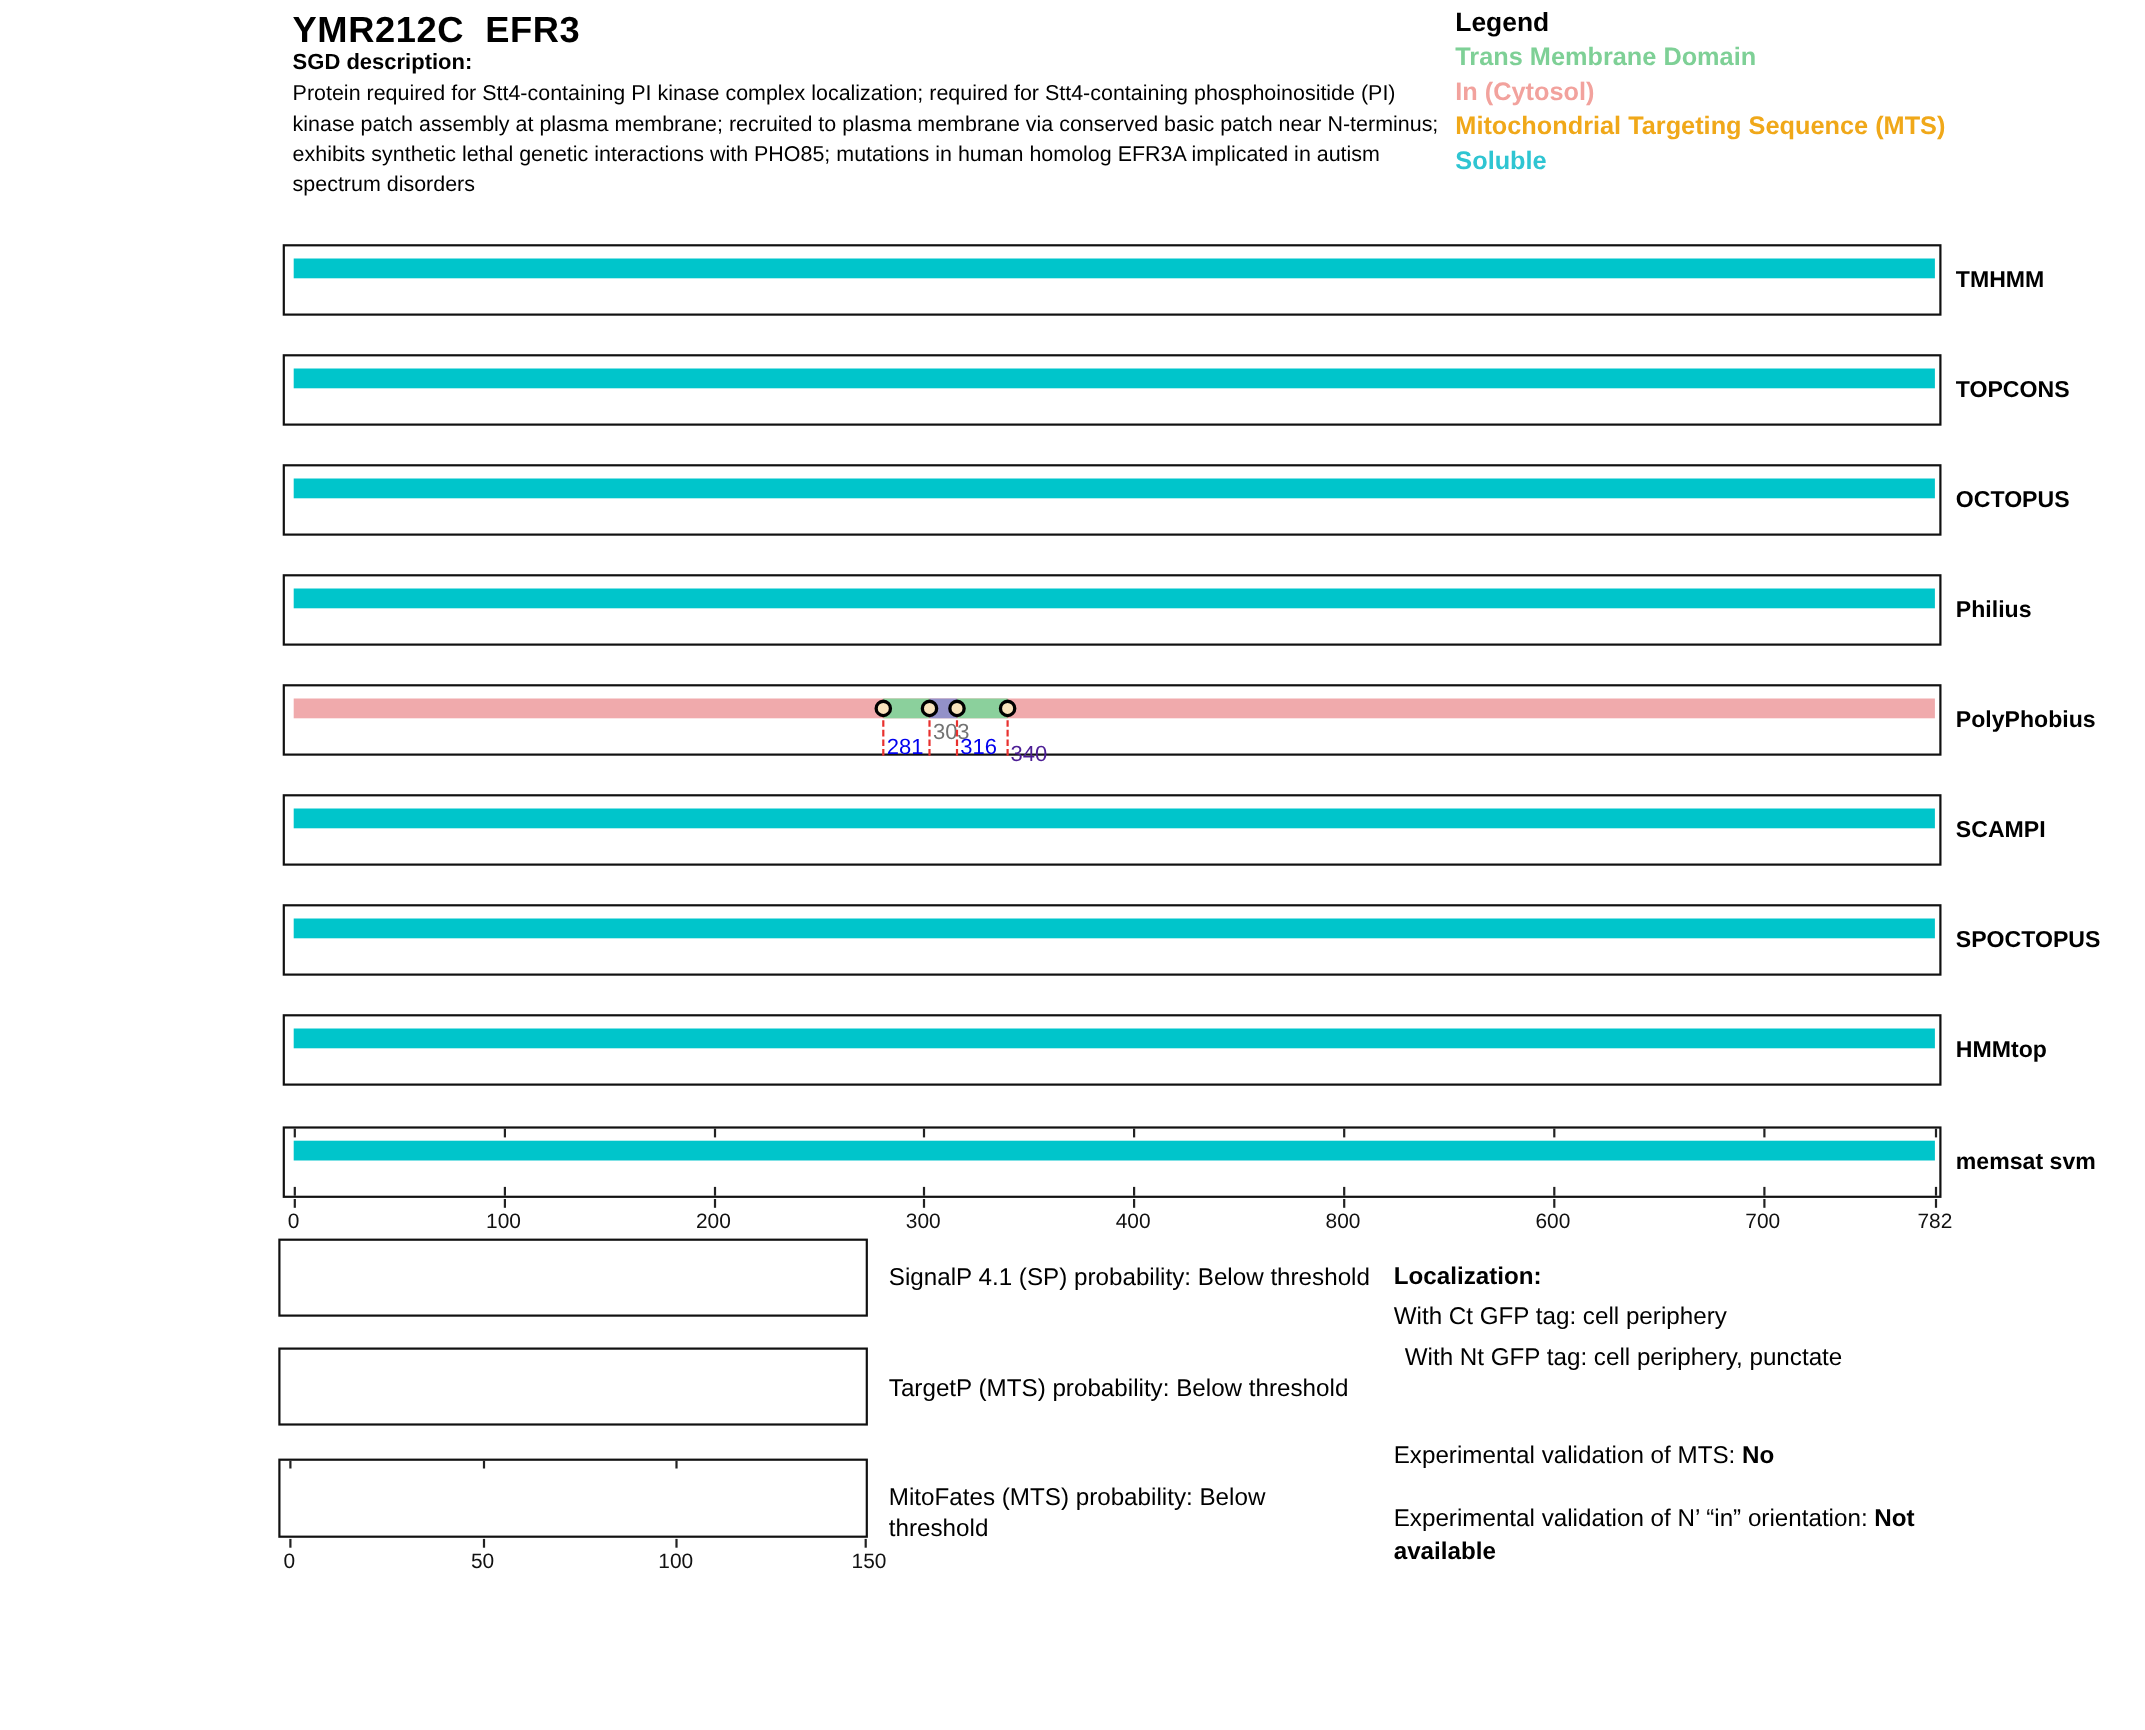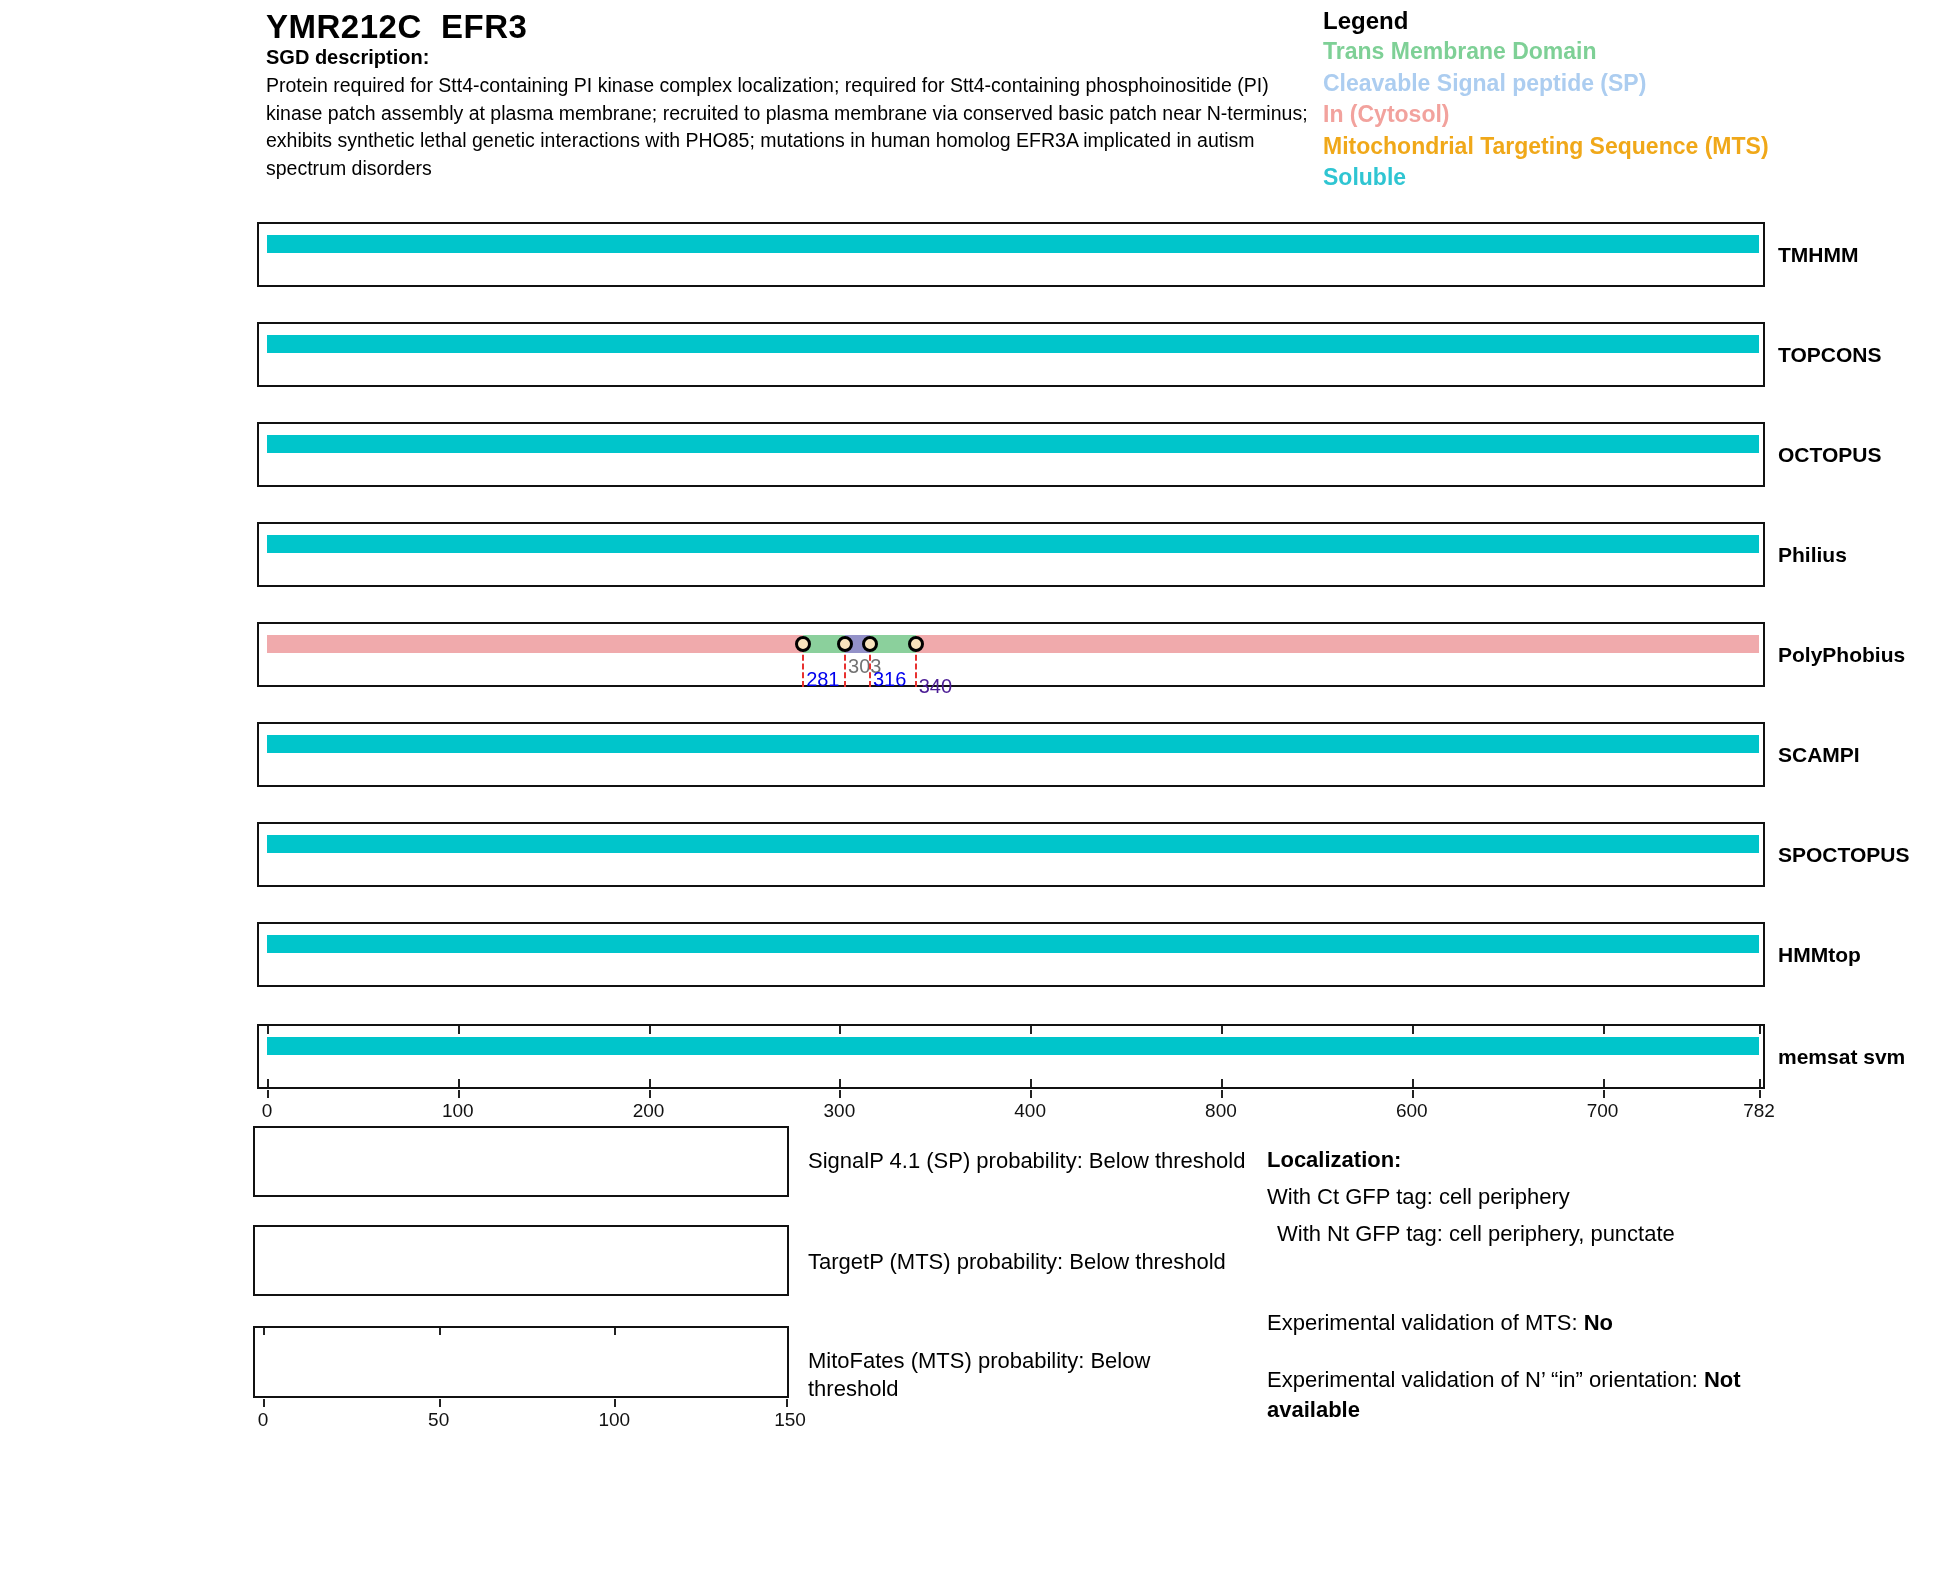--- a/index.html
+++ b/index.html
@@ -33,21 +33,20 @@
 
 <div id="stage">
   <div class="abs" id="page-title">YMR212C  EFR3</div>
   <div class="abs" id="sgd-heading">SGD description:</div>
   <div class="abs" id="sgd-text">Protein required for Stt4-containing PI kinase complex localization; required for Stt4-containing phosphoinositide (PI) kinase patch assembly at plasma membrane; recruited to plasma membrane via conserved basic patch near N-terminus; exhibits synthetic lethal genetic interactions with PHO85; mutations in human homolog EFR3A implicated in autism spectrum disorders</div>
 
   <div class="abs" id="legend">
     <div id="legend-heading">Legend</div>
 
       <div class="legend-item" style="color: rgb(126, 208, 150);">Trans Membrane Domain</div>
-      <div class="legend-item" style="color: rgb(172, 205, 240);">Cleavable Signal peptide (SP)</div>
       <div class="legend-item" style="color: rgb(242, 162, 157);">In (Cytosol)</div>
       <div class="legend-item" style="color: rgb(240, 168, 25);">Mitochondrial Targeting Sequence (MTS)</div>
       <div class="legend-item" style="color: rgb(47, 197, 210);">Soluble</div>
     </div>
 
   <div id="tracks">
       <div class="trackbox" style="position: absolute; left: 257px; top: 222px; width: 1508px; height: 65px;"></div>
       <div class="bar" style="position: absolute; left: 267px; top: 235px; width: 1492px; height: 18px; background: rgb(0, 197, 203);"></div>
       <div class="tracklabel" style="position: absolute; left: 1778px; top: 243px;">TMHMM</div>
       <div class="trackbox" style="position: absolute; left: 257px; top: 322px; width: 1508px; height: 65px;"></div>

